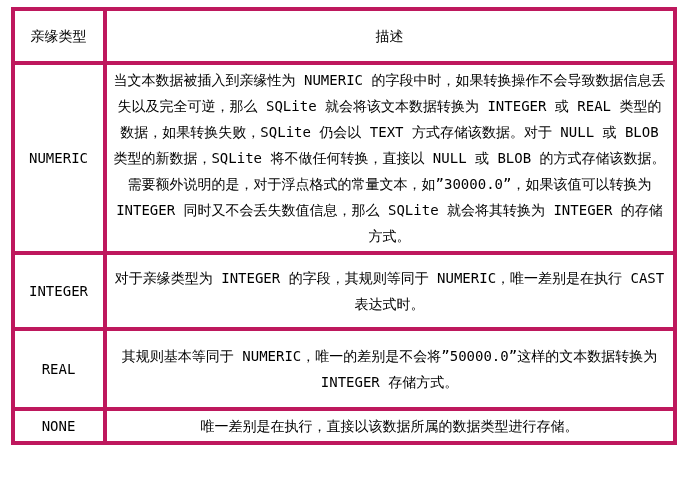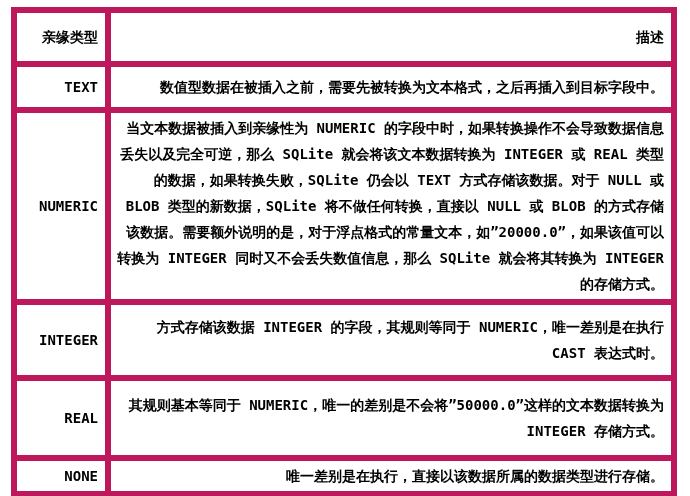--- a/index.html
+++ b/index.html
@@ -15,55 +15,51 @@
     table-layout: fixed;
     width: 666px;
     margin: 7px 0 0 11px;
     font-family: "DejaVu Sans Mono", "Liberation Mono", monospace;
     font-size: 14px;
     line-height: 26px;
     color: #000000;
     background: #ffffff;
   }
   .doc-table td, .doc-table th {
-    border: 6px solid #be185d;
+    border: 4px solid #be185d;
     vertical-align: middle;
-    text-align: right;
-    font-weight: bold;
+    text-align: center;
+    font-weight: normal;
     padding: 2px 7px 2px 6px;
     word-break: break-word;
   }
   .col-type  { width: 75px; }
   .row-header      { height: 54px; }
   .row-text        { height: 46px; }
   .row-numeric     { height: 175px; }
   .row-integer     { height: 76px; margin-top: 28px; }
   .row-real        { height: 80px; margin-top: 15px; }
   .row-none        { height: 32px; }
 </style>
 </head>
 <body>
 
 <table class="doc-table">
   <tbody>
       <tr class="row-header">
     <th class="col-type">亲缘类型</th>
     <th>描述</th>
   </tr>
-  <tr class="row-text">
-    <td class="col-type">TEXT</td>
-    <td>数值型数据在被插入之前，需要先被转换为文本格式，之后再插入到目标字段中。</td>
-  </tr>
   <tr class="row-numeric">
     <td class="col-type">NUMERIC</td>
-    <td>当文本数据被插入到亲缘性为 NUMERIC 的字段中时，如果转换操作不会导致数据信息丢失以及完全可逆，那么 SQLite 就会将该文本数据转换为 INTEGER 或 REAL 类型的数据，如果转换失败，SQLite 仍会以 TEXT 方式存储该数据。对于 NULL 或 BLOB 类型的新数据，SQLite 将不做任何转换，直接以 NULL 或 BLOB 的方式存储该数据。需要额外说明的是，对于浮点格式的常量文本，如”20000.0”，如果该值可以转换为 INTEGER 同时又不会丢失数值信息，那么 SQLite 就会将其转换为 INTEGER 的存储方式。</td>
+    <td>当文本数据被插入到亲缘性为 NUMERIC 的字段中时，如果转换操作不会导致数据信息丢失以及完全可逆，那么 SQLite 就会将该文本数据转换为 INTEGER 或 REAL 类型的数据，如果转换失败，SQLite 仍会以 TEXT 方式存储该数据。对于 NULL 或 BLOB 类型的新数据，SQLite 将不做任何转换，直接以 NULL 或 BLOB 的方式存储该数据。需要额外说明的是，对于浮点格式的常量文本，如”30000.0”，如果该值可以转换为 INTEGER 同时又不会丢失数值信息，那么 SQLite 就会将其转换为 INTEGER 的存储方式。</td>
   </tr>
   <tr class="row-integer">
     <td class="col-type">INTEGER</td>
-    <td>方式存储该数据 INTEGER 的字段，其规则等同于 NUMERIC，唯一差别是在执行 CAST 表达式时。</td>
+    <td>对于亲缘类型为 INTEGER 的字段，其规则等同于 NUMERIC，唯一差别是在执行 CAST 表达式时。</td>
   </tr>
   <tr class="row-real">
     <td class="col-type">REAL</td>
     <td>其规则基本等同于 NUMERIC，唯一的差别是不会将”50000.0”这样的文本数据转换为 INTEGER 存储方式。</td>
   </tr>
   <tr class="row-none">
     <td class="col-type">NONE</td>
     <td>唯一差别是在执行，直接以该数据所属的数据类型进行存储。</td>
   </tr>
 </tbody>

